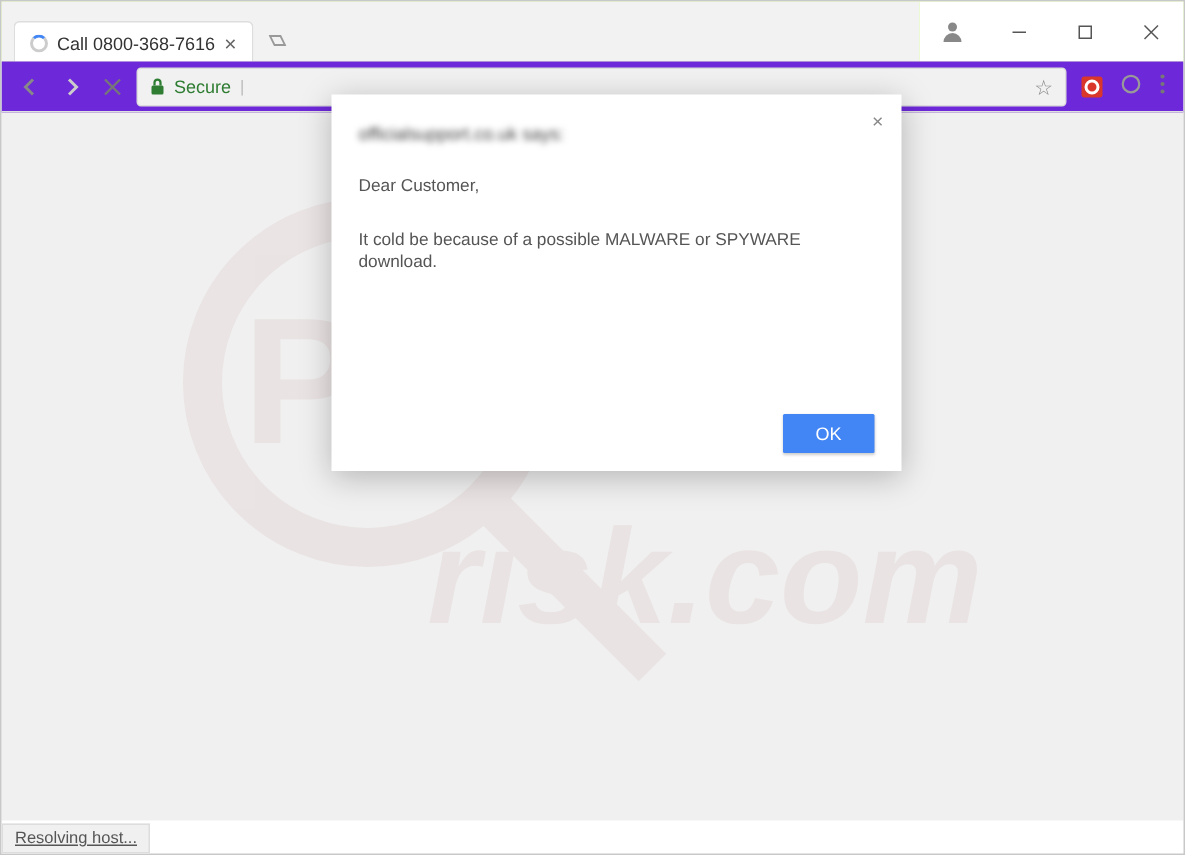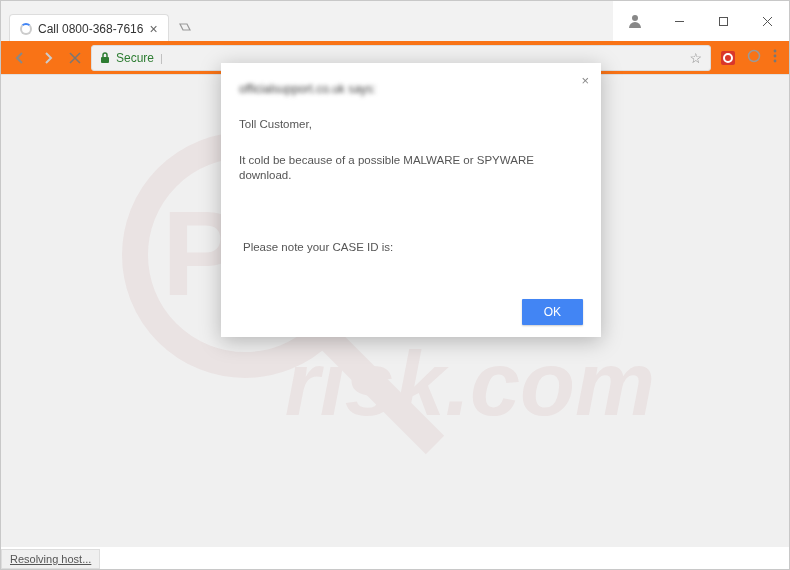--- a/index.html
+++ b/index.html
@@ -15,21 +15,21 @@
 .tab { display: flex; align-items: center; background: #fff; border-top-left-radius: 4px; border-top-right-radius: 4px; padding: 6px 10px 4px 10px; border: 1px solid #ddd; border-bottom: none; min-width: 130px; gap: 6px; font-size: 12px; color: #333; }
 .tab .spinner { width: 12px; height: 12px; border: 2px solid #ccc; border-top-color: #4285f4; border-radius: 50%; }
 .tab .close-x { margin-left: auto; font-size: 14px; color: #666; }
 .newtab-btn { width: 24px; height: 24px; margin: 0 0 2px 4px; color: #888; display: flex; align-items: center; justify-content: center; }
 .win-controls { display: flex; align-items: center; background: #fff; }
 .win-controls .wc { width: 44px; height: 40px; display: flex; align-items: center; justify-content: center; color: #666; font-size: 13px; }
 .wc.profile { font-size: 16px; }
 .wc.close svg, .wc.max svg, .wc.min svg { width: 11px; height: 11px; }
 
 
-.toolbar { height: 34px; display: flex; align-items: center; padding: 0 12px; gap: 10px; border-bottom: 1px solid #e0e0e0; background: #f97316; position: relative; z-index: 2; }
+.toolbar { height: 34px; display: flex; align-items: center; padding: 0 12px; gap: 10px; border-bottom: 1px solid #e0e0e0; background: #6d28d9; position: relative; z-index: 2; }
 .nav-icons { display: flex; align-items: center; gap: 14px; color: #888; font-size: 16px; }
 .nav-icons span { display: inline-flex; }
 .nav-arrow { width: 14px; height: 14px; }
 .omnibox { flex: 1; display: flex; align-items: center; height: 26px; background: #f1f1f1; border: 1px solid #ddd; border-radius: 3px; padding: 0 8px; gap: 6px; }
 .ob-lock { color: #2e7d32; font-size: 11px; display: inline-flex; }
 .ob-secure { color: #2e7d32; font-size: 12px; }
 .ob-sep { color: #bbb; font-size: 11px; }
 .ob-star { margin-left: auto; color: #888; font-size: 14px; }
 .right-icons { display: flex; align-items: center; gap: 12px; color: #777; font-size: 15px; }
 .ublock { width: 14px; height: 14px; background: #d9372b; border-radius: 2px; display: flex; align-items: center; justify-content: center; }
@@ -146,28 +146,27 @@
         </svg></span>
   </div>
 </div>
 
 <div class="dim"></div>
 
 <div class="dialog">
   <span class="close-d">×</span>
   <p class="host">officialsupport.co.uk says:</p>
   <div class="gap"></div>
-  <p>Toll  Customer,</p>
+  <p>Dear  Customer,</p>
   <div class="gap"></div>
   <p>It cold be because of a possible MALWARE or SPYWARE download.</p>
   <div class="gap"></div>
   <div class="gap"></div>
     <div class="gap"></div>
   <div class="gap"></div>
-  <p class="indent">Please note your CASE ID is:</p>
   <div class="gap"></div>
     <div class="gap"></div>
   <div class="actions">
     <button class="ok-btn">OK</button>
   </div>
 </div>
 
 <div class="statusbar">
   <span>Resolving host...</span>
 </div>

